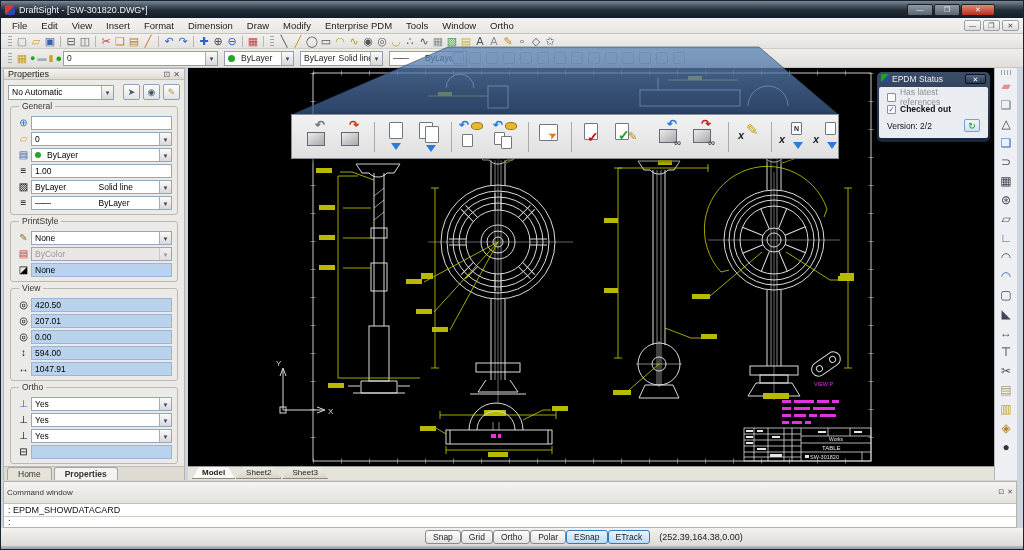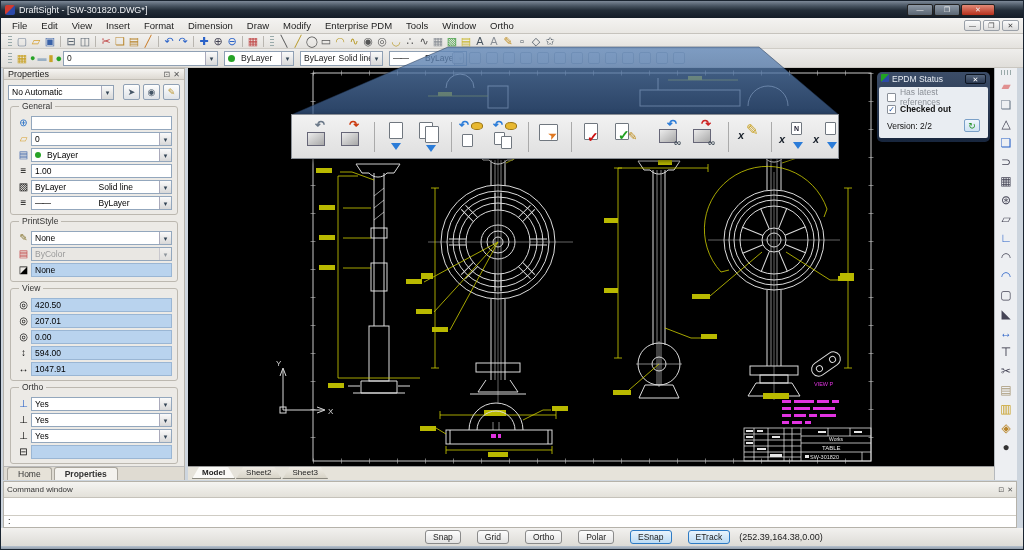--- a/index.html
+++ b/index.html
@@ -65,21 +65,21 @@
     display:flex;align-items:flex-start;padding-left:4px;gap:1px;}
   .stab{height:12px;padding:0 9px;font-size:8px;line-height:12px;color:#222;background:#dcd8cd;border:1px solid #8a887f;border-top:none;
     clip-path:polygon(7px 0,calc(100% - 7px) 0,100% 100%,0 100%);background:linear-gradient(#efece4,#d8d4c8);}
   .stab.on{background:#fbfaf7;font-weight:bold;}
   .rtools{position:absolute;left:993px;top:67px;width:23px;height:412px;background:#edeff2;border-left:1px solid #b5b9bd;
     display:flex;flex-direction:column;align-items:center;padding-top:2px;}
   .rtools .tbi{width:20px;height:19px;line-height:19px;font-size:12px;}
   .vgrip{width:10px;height:5px;background:repeating-linear-gradient(90deg,#9aa 0 1px,transparent 1px 3px);margin-bottom:2px;}
   
   .cmdwin{position:absolute;left:2px;top:480px;width:1014px;height:47px;border:1px solid #b5b2aa;background:#fff;display:flex;flex-direction:column;}
-  .cmdhead{height:16px;background:linear-gradient(#f5f4f1,#e3e1da);border-bottom:1px solid #c5c2ba;display:flex;align-items:center;
+  .cmdhead{height:28px;background:linear-gradient(#f5f4f1,#e3e1da);border-bottom:1px solid #c5c2ba;display:flex;align-items:center;
     font-size:8px;padding:0 3px;color:#333;}
   .cmdhead .phbtns{font-size:7px;}
   .cmdbody{flex:1;padding:1px 4px;font-size:9px;color:#111;line-height:10.5px;}
   .cline{white-space:nowrap;overflow:hidden;}
   .cmdinput{height:12px;border-top:1px solid #cfccc4;font-size:9px;padding:0 4px;color:#111;}
   
   .statusbar{position:absolute;left:0;top:527px;width:1024px;height:18px;background:linear-gradient(#f2f1ef,#dddbd6);
     display:flex;align-items:center;gap:5px;padding-left:424px;font-size:9px;color:#222;}
   .sbtn{height:14px;padding:0 7px;border:1px solid #8a8a8a;border-radius:3px;background:linear-gradient(#fdfdfd,#e2e2e2);
     font-size:8.5px;line-height:12px;color:#222;}
@@ -691,29 +691,29 @@
 
   <div class="cmdwin">
     <div class="cmdhead">
       <span>Command window</span>
       <div class="phbtns">
         <span>⊡</span>
         <span>✕</span>
       </div>
     </div>
     <div class="cmdbody">
-      <span></span>
+      <span><div class="cline">: EPDM_SHOWDATACARD</div></span>
     </div>
     <div class="cmdinput">
       <span>:</span>
     </div>
   </div>
 
   <div class="statusbar">
-    <span style="display:flex;gap:16px;text-align:center;">
+    <span style="display:flex;gap:0;text-align:center;">
         <span class="sbtn">Snap</span>
         <span class="sbtn">Grid</span>
         <span class="sbtn">Ortho</span>
         <span class="sbtn">Polar</span>
         <span class="sbtn on">ESnap</span>
         <span class="sbtn on">ETrack</span>
       </span>
     <span class="coords">(252.39,164.38,0.00)</span>
   </div>
   <div class="framebottom"></div>

